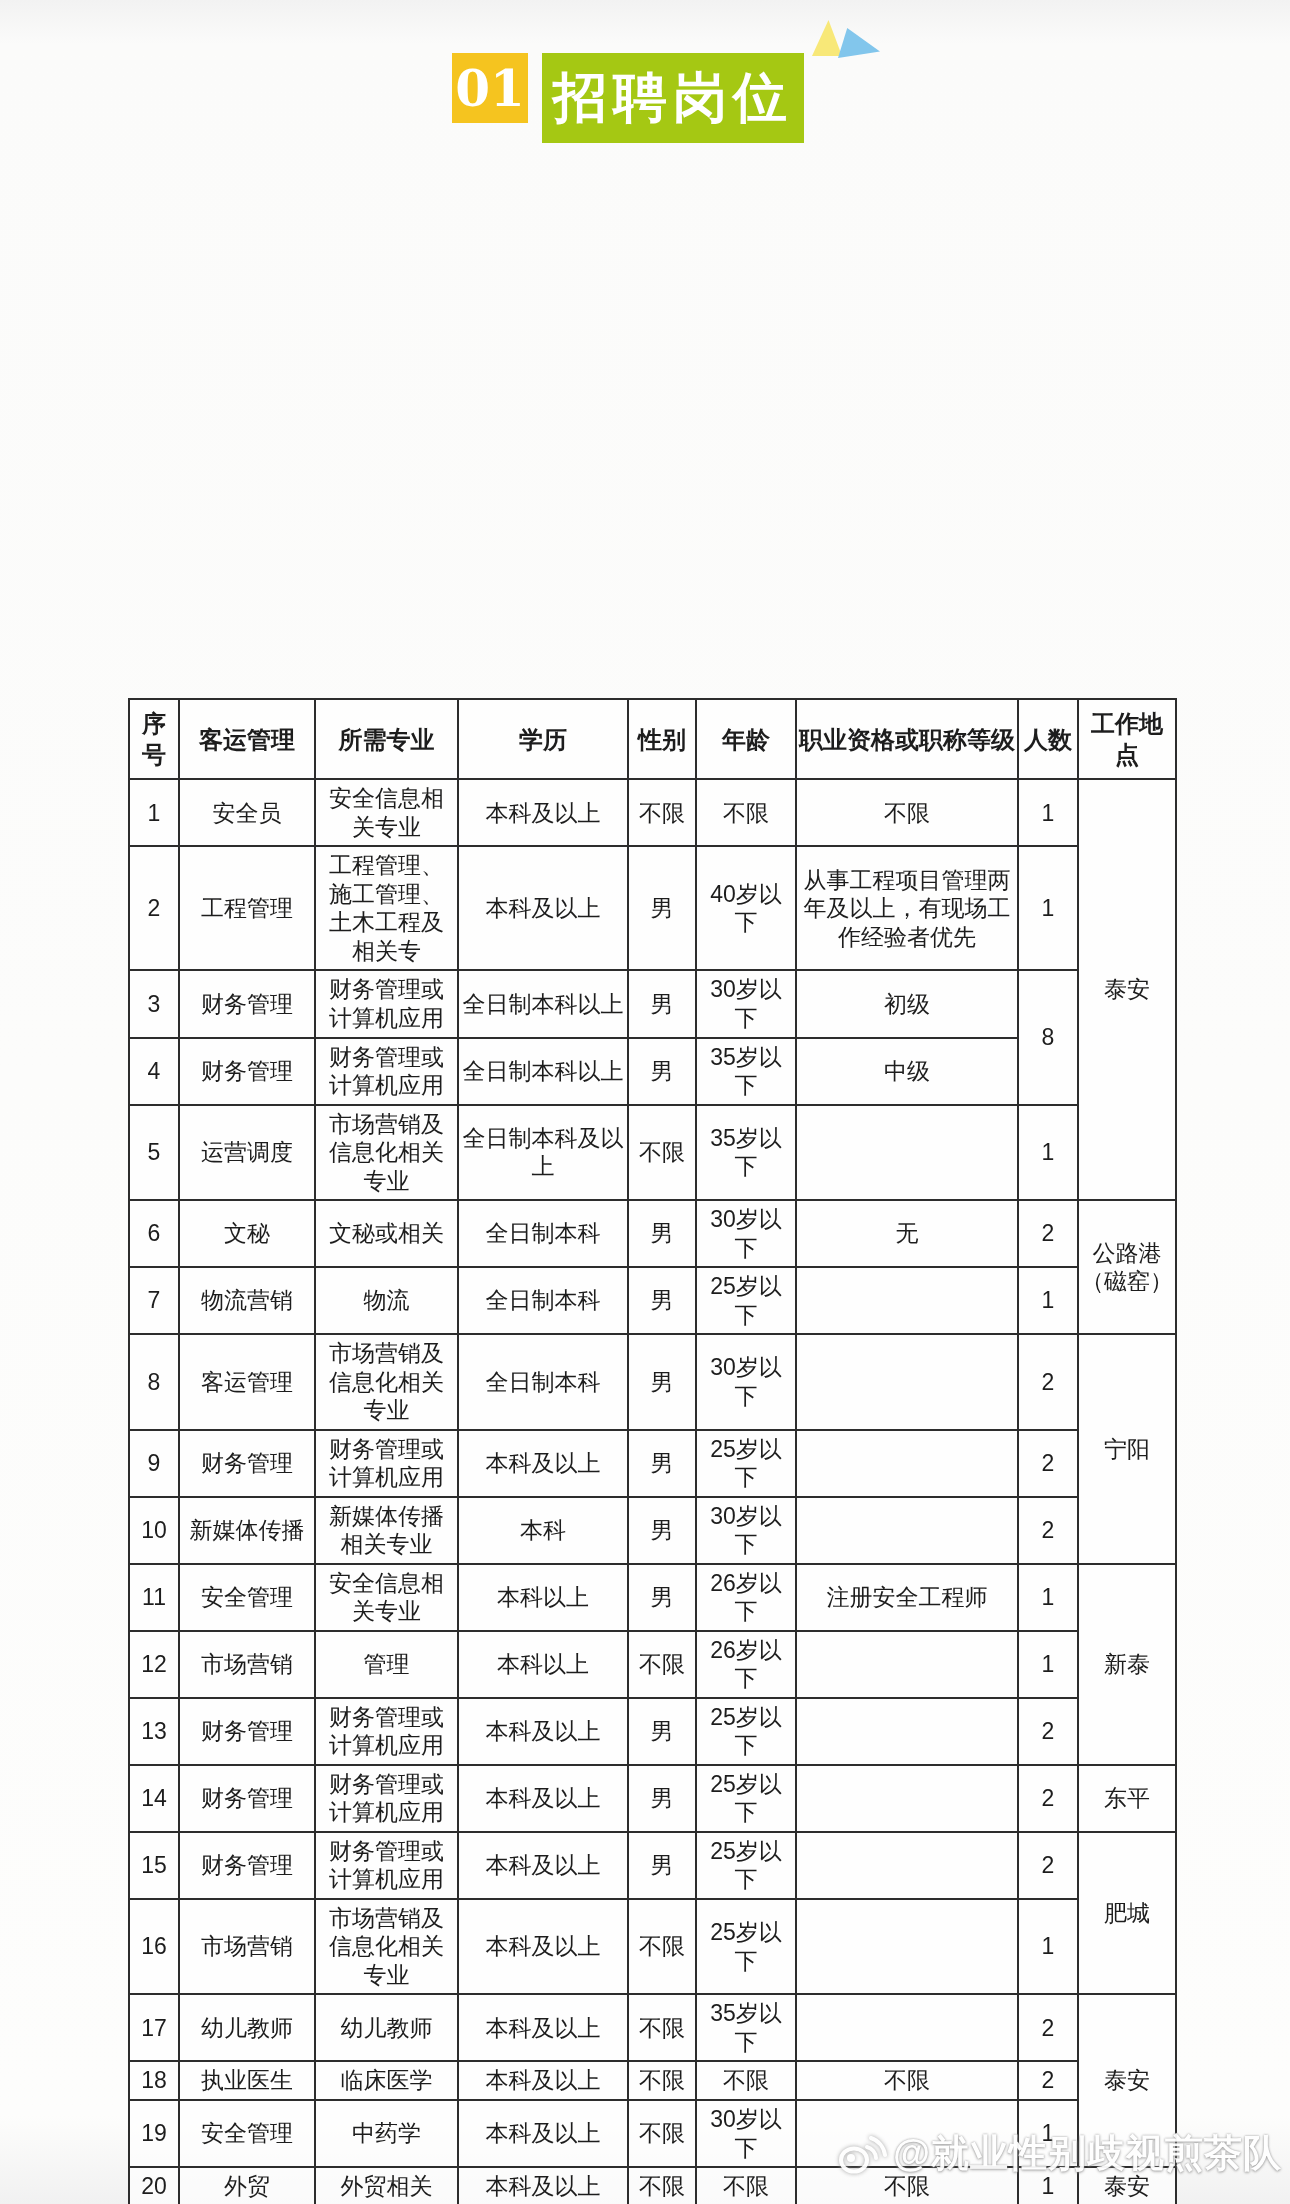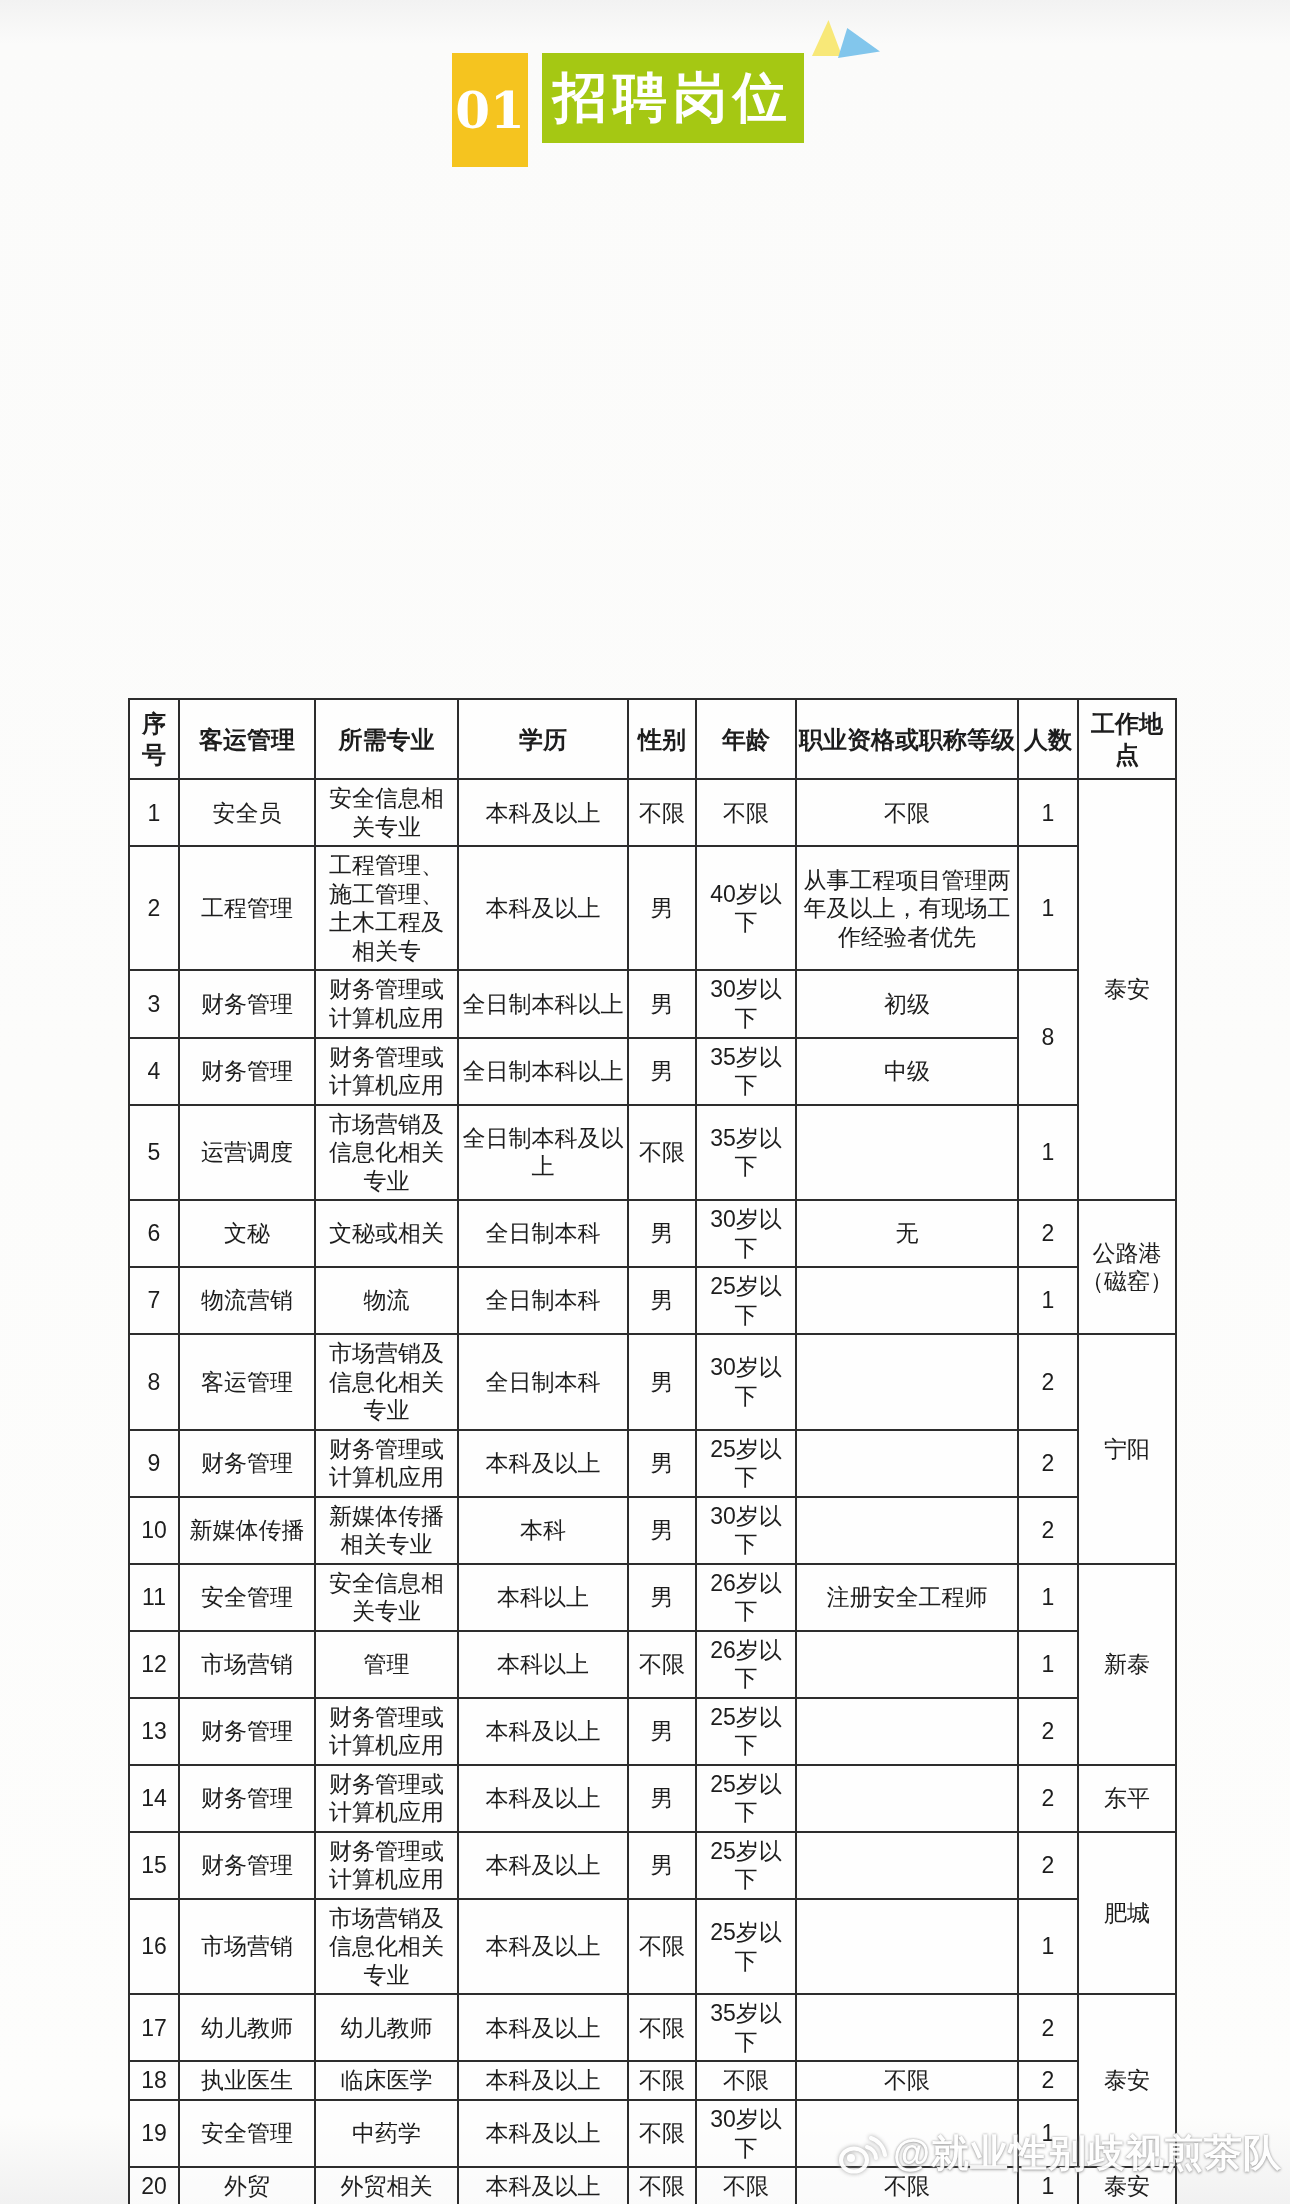--- a/index.html
+++ b/index.html
@@ -13,21 +13,21 @@
     margin:0 auto;
     background:linear-gradient(180deg,#f2f2f2 0%,#fbfbfa 2%,#fdfdfc 96%,#f1f1f1 100%);
     overflow:hidden;
   }
   
   .badge-row{
     position:absolute;left:452px;top:53px;
     display:flex;align-items:stretch;gap:14px;
   }
   .badge-num{
-    width:76px;height:114px;
+    width:76px;height:70px;
     display:flex;align-items:center;justify-content:center;
     color:#ffffff;
     font-family:"DejaVu Serif", serif;
     font-size:50px;font-weight:bold;
   }
   .badge-title{
     height:90px;padding:0 11px;
     display:flex;align-items:center;justify-content:center;
     color:#ffffff;
     font-size:54px;font-weight:bold;letter-spacing:6px;

